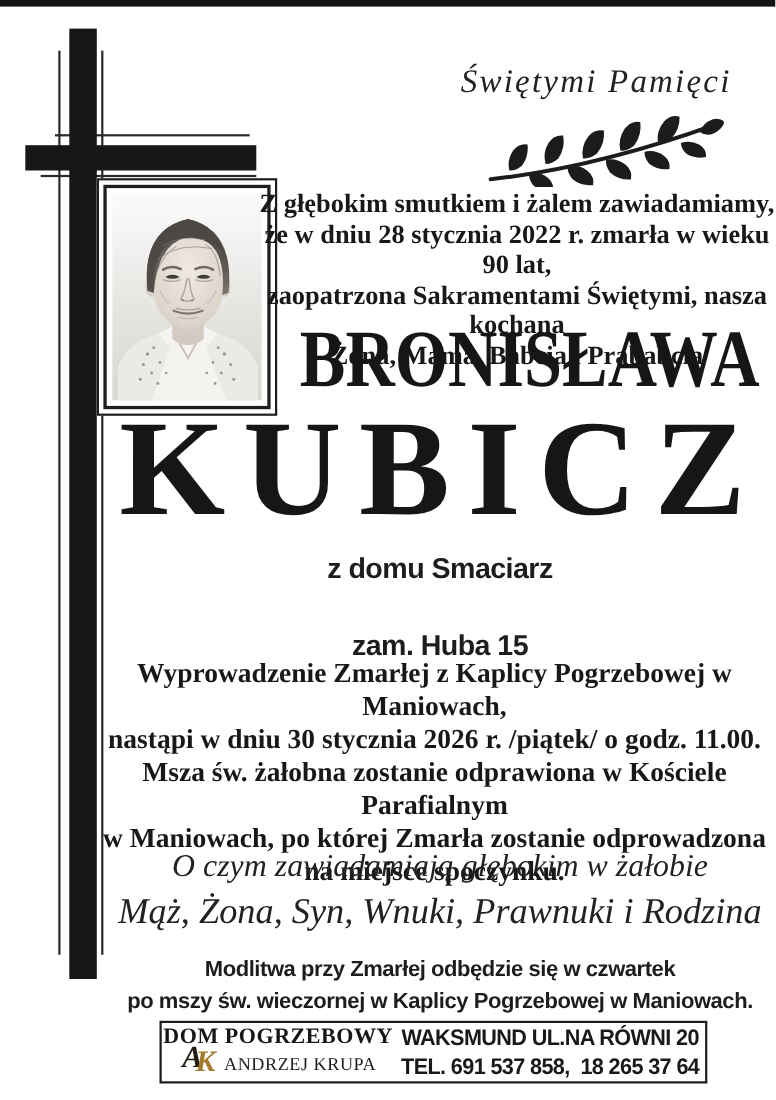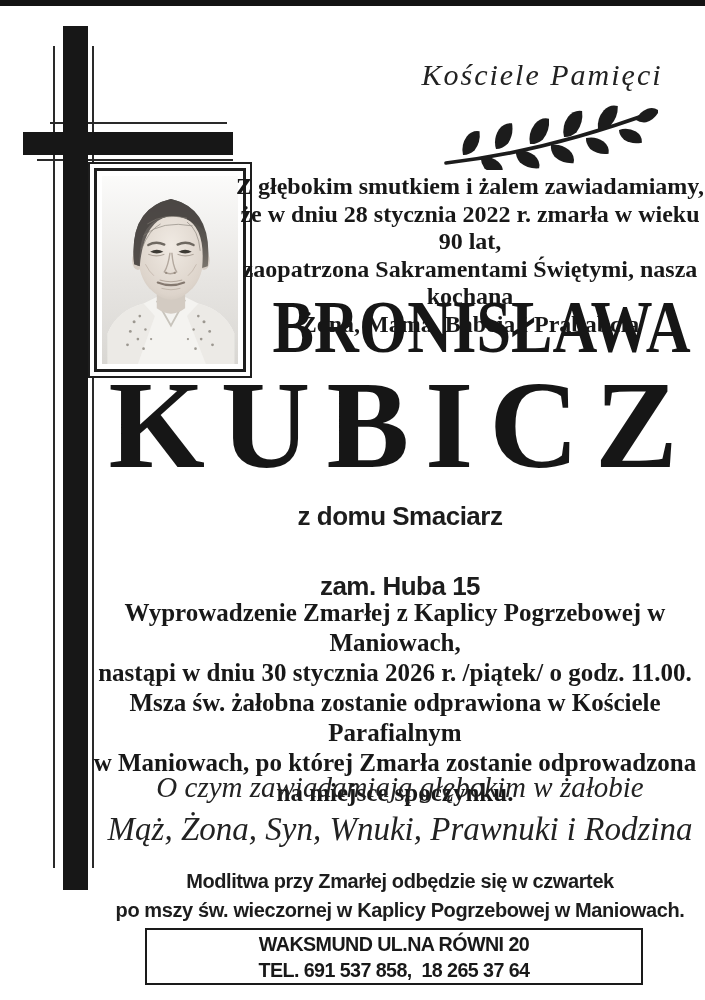--- a/index.html
+++ b/index.html
@@ -162,21 +162,21 @@
         <path d="M59,111 Q73,116.5 87,111" stroke="#85796f" stroke-width="2.2" fill="none" stroke-linecap="round"></path>
         <path d="M61,108.5 Q73,112 85,108.5" stroke="#b4a89d" stroke-width="1.2" fill="none"></path>
         <path d="M63,117 Q73,120 83,117" stroke="#c3b8ad" stroke-width="1.1" fill="none"></path>
         <path d="M46,92 Q50,100 55,104" stroke="#c6bbb0" stroke-width="1" fill="none"></path>
         <path d="M100,92 Q96,100 91,104" stroke="#c6bbb0" stroke-width="1" fill="none"></path>
       </g>
     </svg>
   </div>
 </div>
 
-<div class="abs header-script center">Kościele Pamięci</div>
+<div class="abs header-script center">Świętymi Pamięci</div>
 
 <svg class="abs laurel" viewBox="0 0 215 72">
   <defs>
     <path id="leaf" d="M0,0 Q6,-7.5 16,-8 Q24,-8 27.5,-1.5 Q20,6 10,6 Q3,4.5 0,0 Z" fill="#1c1c1c"></path>
   </defs>
   <path d="M3,65 Q100,54 208,15" fill="none" stroke="#1c1c1c" stroke-width="3.6" stroke-linecap="round"></path>
   <use href="#leaf" transform="translate(20,57) rotate(-52) scale(1.05)"></use>
   <use href="#leaf" transform="translate(53,51) rotate(-55) scale(1.1)"></use>
   <use href="#leaf" transform="translate(87,46) rotate(-50) scale(1.15)"></use>
   <use href="#leaf" transform="translate(121,39) rotate(-52) scale(1.15)"></use>
@@ -206,17 +206,27 @@
 w Maniowach, po której Zmarła zostanie odprowadzona
 na miejsce spoczynku.</div>
 
 <div class="abs grief-line center">O czym zawiadamiają głębokim w żałobie</div>
 <div class="abs family-line center">Mąż, Żona, Syn, Wnuki, Prawnuki i Rodzina</div>
 
 <div class="abs prayer center pre">Modlitwa przy Zmarłej odbędzie się w czwartek
 po mszy św. wieczornej w Kaplicy Pogrzebowej w Maniowach.</div>
 
 <div class="abs footer-box">
+  <div class="fh-left">
+    <div class="fh-name">DOM POGRZEBOWY</div>
+    <div class="fh-owner-row">
+      <span class="monogram">
+        <span class="mono-a">A</span>
+        <span class="mono-k">K</span>
+      </span>
+      <span class="fh-owner">ANDRZEJ KRUPA</span>
+    </div>
+  </div>
   <div class="fh-right">
     <div class="fh-address">WAKSMUND UL.NA RÓWNI 20</div>
     <div class="fh-phone">TEL. 691 537 858,  18 265 37 64</div>
   </div>
 </div>
 
 </body></html>

